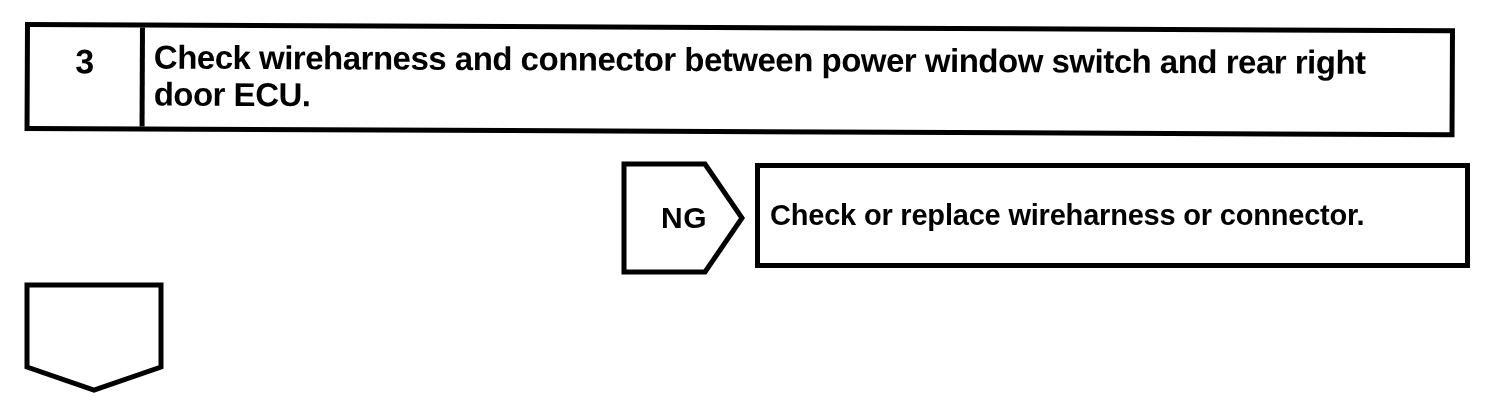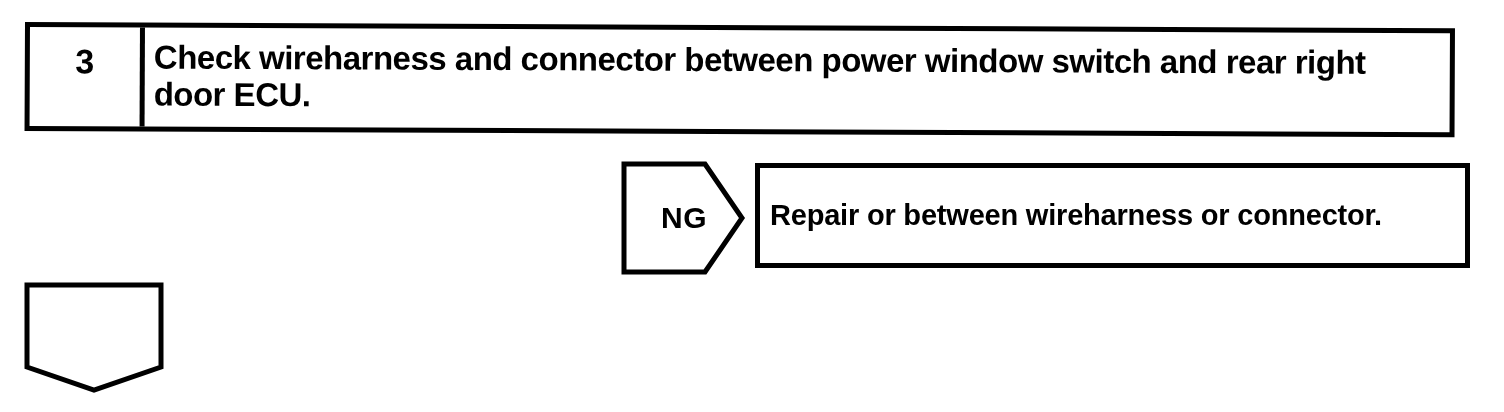--- a/index.html
+++ b/index.html
@@ -116,21 +116,21 @@
   </div>
 
   <div class="shape ng-shape">
     <svg width="126" height="114" viewBox="0 0 126 114">
       <polygon points="3,3 84,3 121,57 84,111 3,111" fill="#ffffff" stroke="#000000" stroke-width="5"></polygon>
     </svg>
     <span class="shape-label">NG</span>
   </div>
 
   <div class="action-box">
-    <span>Repair or between wireharness or connector.</span>
+    <span>Check or replace wireharness or connector.</span>
   </div>
 
   <div class="shape ok-shape">
     <svg width="142" height="112" viewBox="0 0 142 112">
       <polygon points="3,3 137,3 137,85 70,108 3,85" fill="#ffffff" stroke="#000000" stroke-width="5"></polygon>
     </svg>
   </div>
 
 </div>
 

